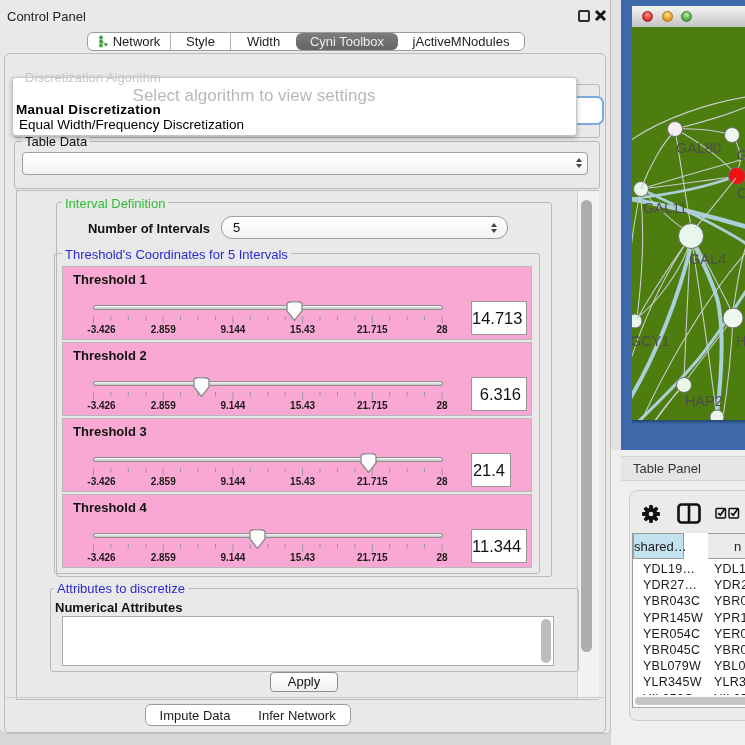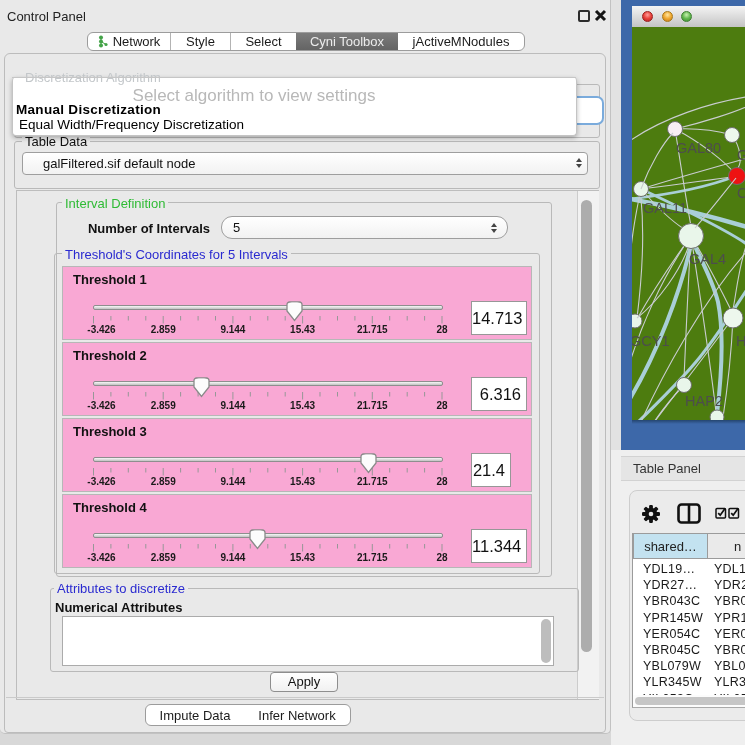--- a/index.html
+++ b/index.html
@@ -35,34 +35,33 @@
 
 <div class="seg" style="left:87px;top:32px;height:17px;">
  <div style="width:82px;"><svg width="11" height="13" style="margin-right:4px;">
         <circle cx="3" cy="2.5" r="2" fill="#44a348"></circle>
         <circle cx="3" cy="6.5" r="2" fill="#44a348"></circle>
         <circle cx="3" cy="10.5" r="2" fill="#44a348"></circle>
         <path d="M3,2.5 L3,10.5 M3,6.5 L8,9.5" stroke="#44a348" stroke-width="1"></path>
         <circle cx="8" cy="9.5" r="1.6" fill="#44a348"></circle>
       </svg>Network</div>
  <div class="sp" style="width:59px;">Style</div>
- <div class="sp" style="width:65px;">Select</div>
- <div class="sel" style="width:102px;">Cyni Toolbox</div>
+ <div class="sp" style="width:65px;">Width</div>
+ <div class="sel" style="width:102px;border-radius:6px;">Cyni Toolbox</div>
  <div style="width:126px;">jActiveMNodules</div>
 </div>
 
 <div class="abs" style="left:4px;top:53px;width:600px;height:678px;border:1px solid #bcbcbc;border-radius:6px 6px 4px 4px;background:#e9e9e9;"></div>
 
 <div class="grp" style="left:14px;top:84px;width:584px;height:52px;"></div>
 <div class="abs" style="left:300px;top:96px;width:300px;height:25px;border:2px solid #7aabdc;border-radius:7px;background:#fff;"></div>
 
 <div class="grp" style="left:14px;top:141px;width:584px;height:46px;"></div>
 <div class="gt" style="left:22px;top:134px;color:#111;">Table Data</div>
 <div class="combo" style="left:22px;top:152px;width:566px;height:23px;border-radius:4px;line-height:21px;">
- <span style="margin-left:20px;">galFiltered.sif default node</span>
  <span style="position:absolute;right:5px;top:2px;">
       <span style="display:block;width:0;height:0;border:3.5px solid transparent;border-bottom:4.5px solid #444;margin-bottom:2px;"></span>
       <span style="display:block;width:0;height:0;border:3.5px solid transparent;border-top:4.5px solid #444;"></span>
     </span>
 </div>
 
 <div class="abs" style="left:16px;top:190px;width:583px;height:510px;border:1px solid #bdbdbd;box-sizing:border-box;"></div>
 <div class="abs" style="left:577px;top:191px;width:21px;height:508px;background:#f2f2f2;border-left:1px solid #cccccc;"></div>
 <div class="abs" style="left:581px;top:200px;width:11px;height:452px;background:#adadad;border-radius:5.5px;"></div>
 
@@ -338,21 +337,21 @@
   </svg>
 <svg class="abs" style="left:715px;top:506px;" width="13" height="13">
     <rect x="1" y="2.5" width="9.5" height="9.5" rx="1" fill="none" stroke="#111" stroke-width="1.5"></rect>
     <path d="M3.2,7.2 L5.2,9.2 L10.2,2.2" fill="none" stroke="#111" stroke-width="1.7"></path>
   </svg>
 <svg class="abs" style="left:728px;top:506px;" width="13" height="13">
     <rect x="1" y="2.5" width="9.5" height="9.5" rx="1" fill="none" stroke="#111" stroke-width="1.5"></rect>
     <path d="M3.2,7.2 L5.2,9.2 L10.2,2.2" fill="none" stroke="#111" stroke-width="1.7"></path>
   </svg>
 <div class="abs" style="left:632px;top:533px;width:113px;height:175px;background:#fff;border-left:1px solid #9b9b9b;border-bottom:1px solid #aaa;box-sizing:border-box;overflow:hidden;">
-    <div style="position:absolute;left:0;top:0;width:75px;height:26px;background:#c3e2f0;border:1px solid #9b9b9b;box-sizing:border-box;text-align:center;font-size:13px;line-height:25px;color:#222;">shared…</div>
+    <div style="position:absolute;left:0;top:0;width:51px;height:26px;background:#c3e2f0;border:1px solid #9b9b9b;box-sizing:border-box;text-align:center;font-size:13px;line-height:25px;color:#222;">shared…</div>
     <div style="position:absolute;left:75px;top:0;width:38px;height:26px;background:#eaeaea;border-top:1px solid #9b9b9b;border-bottom:1px solid #9b9b9b;box-sizing:border-box;font-size:13px;line-height:25px;color:#222;padding-left:26px;">n</div>
     <div style="position:absolute;left:10px;top:28.0px;font-size:12.5px;letter-spacing:0.25px;line-height:16.2px;color:#1a1a1a;white-space:nowrap;">YDL19…</div>
     <div style="position:absolute;left:81px;top:28.0px;font-size:12.5px;letter-spacing:0.25px;line-height:16.2px;color:#1a1a1a;white-space:nowrap;">YDL194W</div>
     <div style="position:absolute;left:10px;top:44.2px;font-size:12.5px;letter-spacing:0.25px;line-height:16.2px;color:#1a1a1a;white-space:nowrap;">YDR27…</div>
     <div style="position:absolute;left:81px;top:44.2px;font-size:12.5px;letter-spacing:0.25px;line-height:16.2px;color:#1a1a1a;white-space:nowrap;">YDR277C</div>
     <div style="position:absolute;left:10px;top:60.4px;font-size:12.5px;letter-spacing:0.25px;line-height:16.2px;color:#1a1a1a;white-space:nowrap;">YBR043C</div>
     <div style="position:absolute;left:81px;top:60.4px;font-size:12.5px;letter-spacing:0.25px;line-height:16.2px;color:#1a1a1a;white-space:nowrap;">YBR043C</div>
     <div style="position:absolute;left:10px;top:76.6px;font-size:12.5px;letter-spacing:0.25px;line-height:16.2px;color:#1a1a1a;white-space:nowrap;">YPR145W</div>
     <div style="position:absolute;left:81px;top:76.6px;font-size:12.5px;letter-spacing:0.25px;line-height:16.2px;color:#1a1a1a;white-space:nowrap;">YPR145W</div>
     <div style="position:absolute;left:10px;top:92.8px;font-size:12.5px;letter-spacing:0.25px;line-height:16.2px;color:#1a1a1a;white-space:nowrap;">YER054C</div>

